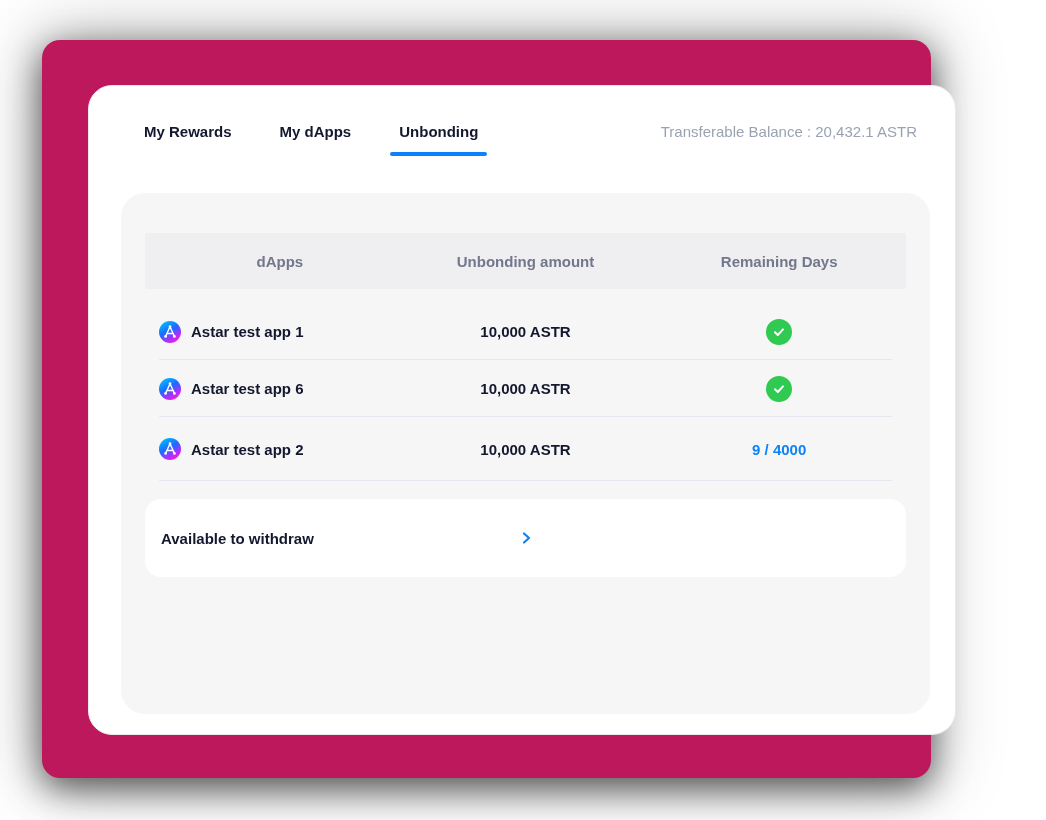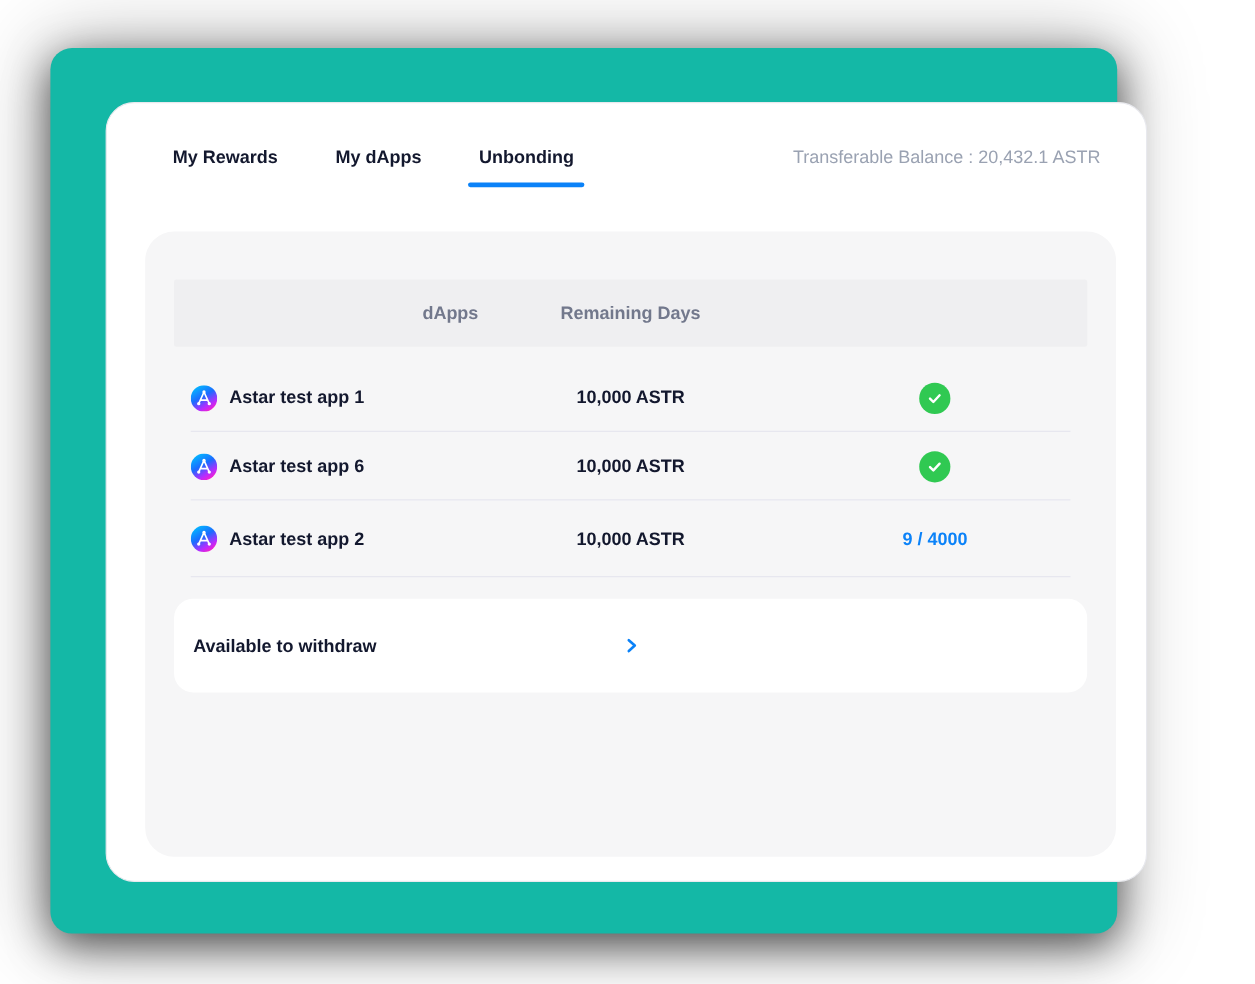--- a/index.html
+++ b/index.html
@@ -2,21 +2,21 @@
 <html style="--accent_blue: #0b82f8; --success_green: #30c952; --text_dark: #13182e; --header_gray: #72788c; --balance_gray: #9aa2b2; --panel_bg: #f6f6f7; --table_head_bg: #efeff1; --border_gray: #e8e9ee;"><head>
 <meta charset="utf-8">
 <style>
   html,body{margin:0;padding:0;background:#ffffff;}
   .stage{
     position:relative;width:1046px;height:820px;overflow:hidden;
     font-family:"Liberation Sans",sans-serif;background:#ffffff;
   }
   .app-window{
     position:absolute;left:42px;top:40px;width:889px;height:738px;
-    background:#14b8a6;border-radius:18px;
+    background:#be185d;border-radius:18px;
     box-shadow:0 10px 35px rgba(0,0,0,0.62), 0 0 70px 4px rgba(0,0,0,0.28);
   }
   .main-card{
     position:absolute;left:46px;top:45px;width:868px;height:650px;
     background:#ffffff;border:1px solid var(--border_gray,#e8e9ee);border-radius:24px;
     box-sizing:border-box;
   }
   .tabs-row{
     display:flex;justify-content:space-between;align-items:center;
     padding:36px 38px 0 55px;
@@ -34,21 +34,21 @@
   .panel{
     position:absolute;left:32px;top:107px;width:809px;height:521px;
     background:var(--panel_bg,#f6f6f7);border-radius:24px;box-sizing:border-box;
     padding:40px 24px 0 24px;
   }
   .grid3{display:grid;grid-template-columns:1fr 1fr 1fr;align-items:center;}
   .table-head{
     height:56px;background:var(--table_head_bg,#efeff1);border-radius:2px;
   }
   .th{font-size:15px;font-weight:bold;color:var(--header_gray,#72788c);}
-  .th-left{padding-left:16px;text-align:right;}
+  .th-left{padding-left:16px;text-align:center;}
   .th-center{text-align:center;}
   .rows{padding-top:14px;}
   .row{height:57px;position:relative;}
   .row:nth-child(3){height:64px;}
   .row::after{
     content:"";position:absolute;left:14px;right:14px;bottom:0;height:1px;
     background:#e7e7ef;
   }
   .dapp-cell{display:flex;align-items:center;gap:10px;padding-left:14px;}
   .dapp-icon{width:22px;height:22px;flex:0 0 auto;display:block;}
@@ -92,20 +92,21 @@
           <div class="tab">My dApps</div>
           <div class="tab active">Unbonding</div>
         </div>
         <div class="balance">Transferable Balance : 20,432.1 ASTR</div>
       </div>
 
       <div class="panel">
 
         <div class="table-head grid3">
           <div class="th th-left">dApps</div>
+          <div class="th th-center">Unbonding amount</div>
           <div class="th th-center">Remaining Days</div>
         </div>
 
         <div class="rows">
 
           <div class="row grid3">
             <div class="dapp-cell">
               <svg class="dapp-icon" viewBox="0 0 24 24">
                 <circle cx="12" cy="12" r="12" fill="url(#astarGrad)"></circle>
                 <path d="M12 6.2 L7.2 16.8 M12 6.2 L16.8 16.8 M8.6 13.6 L15.4 13.6" stroke="#ffffff" stroke-width="1.5" fill="none" stroke-linecap="round"></path>

